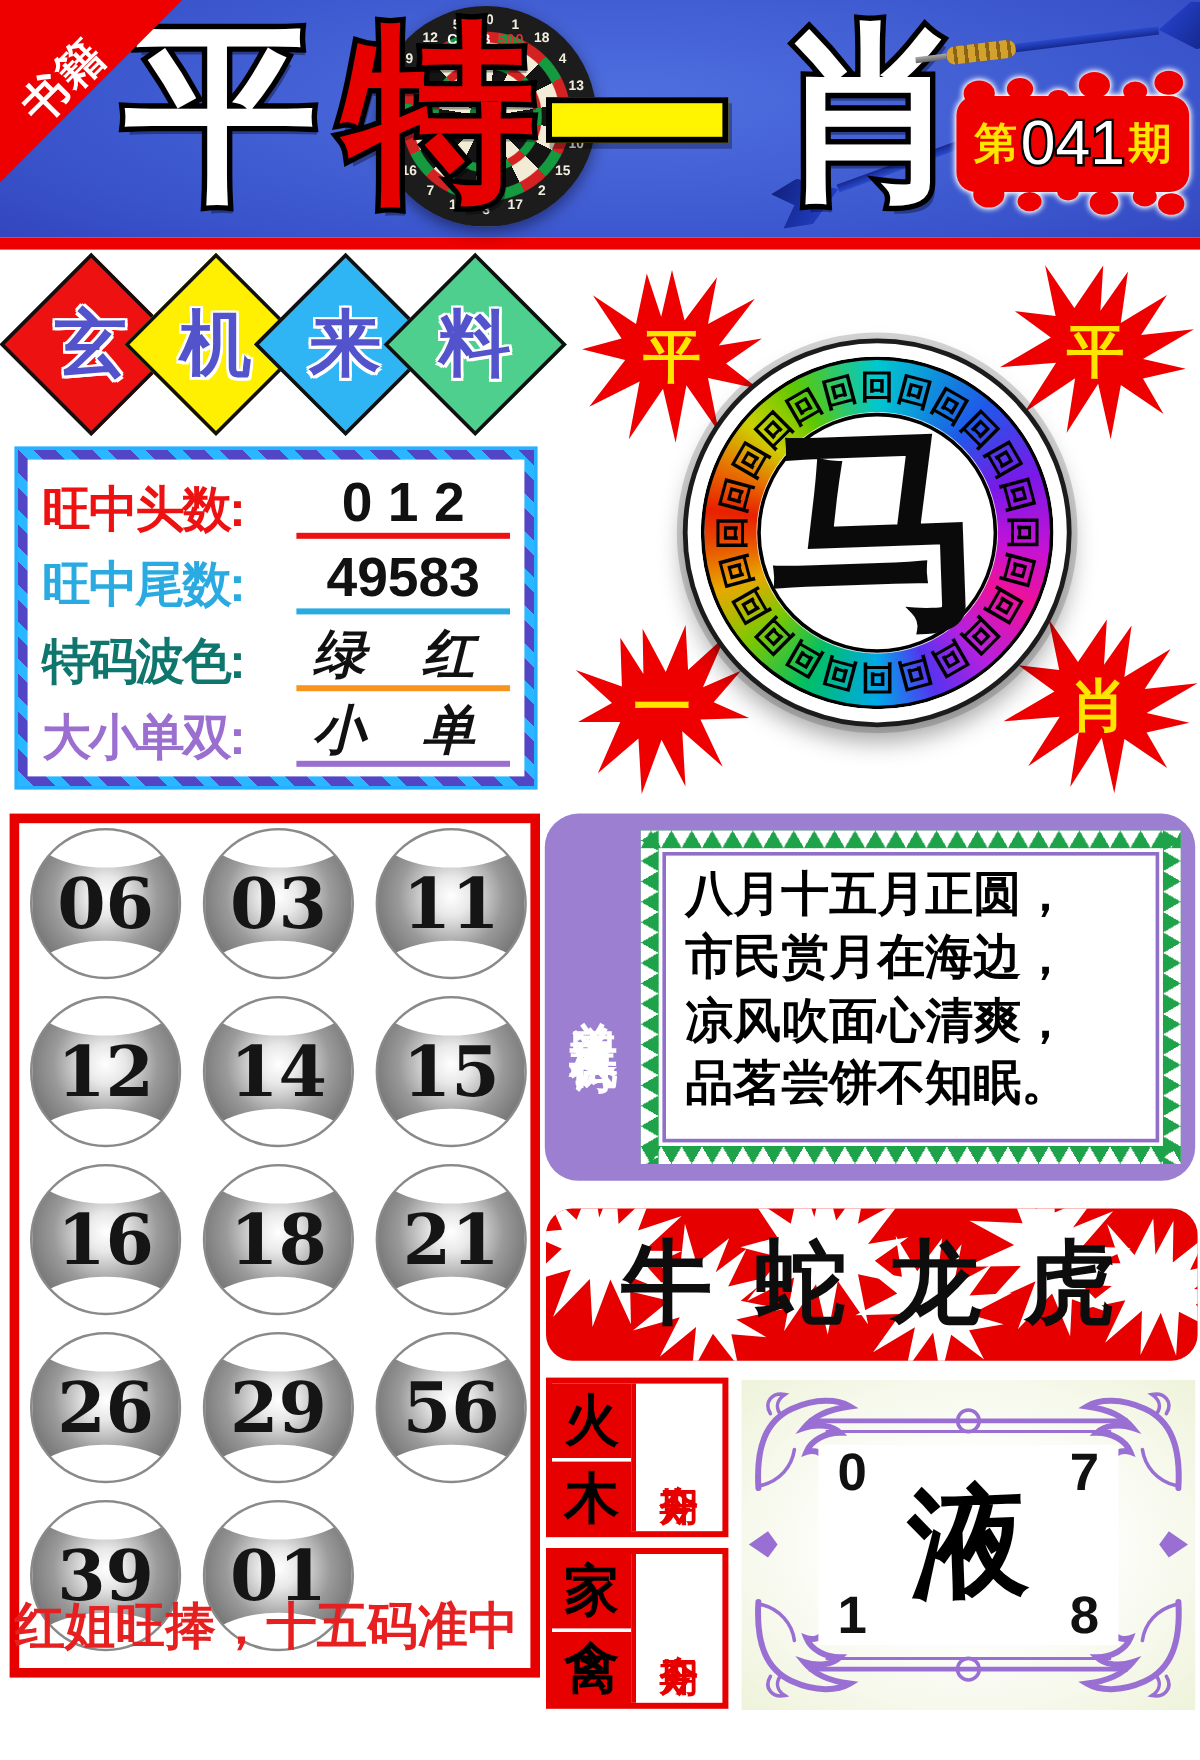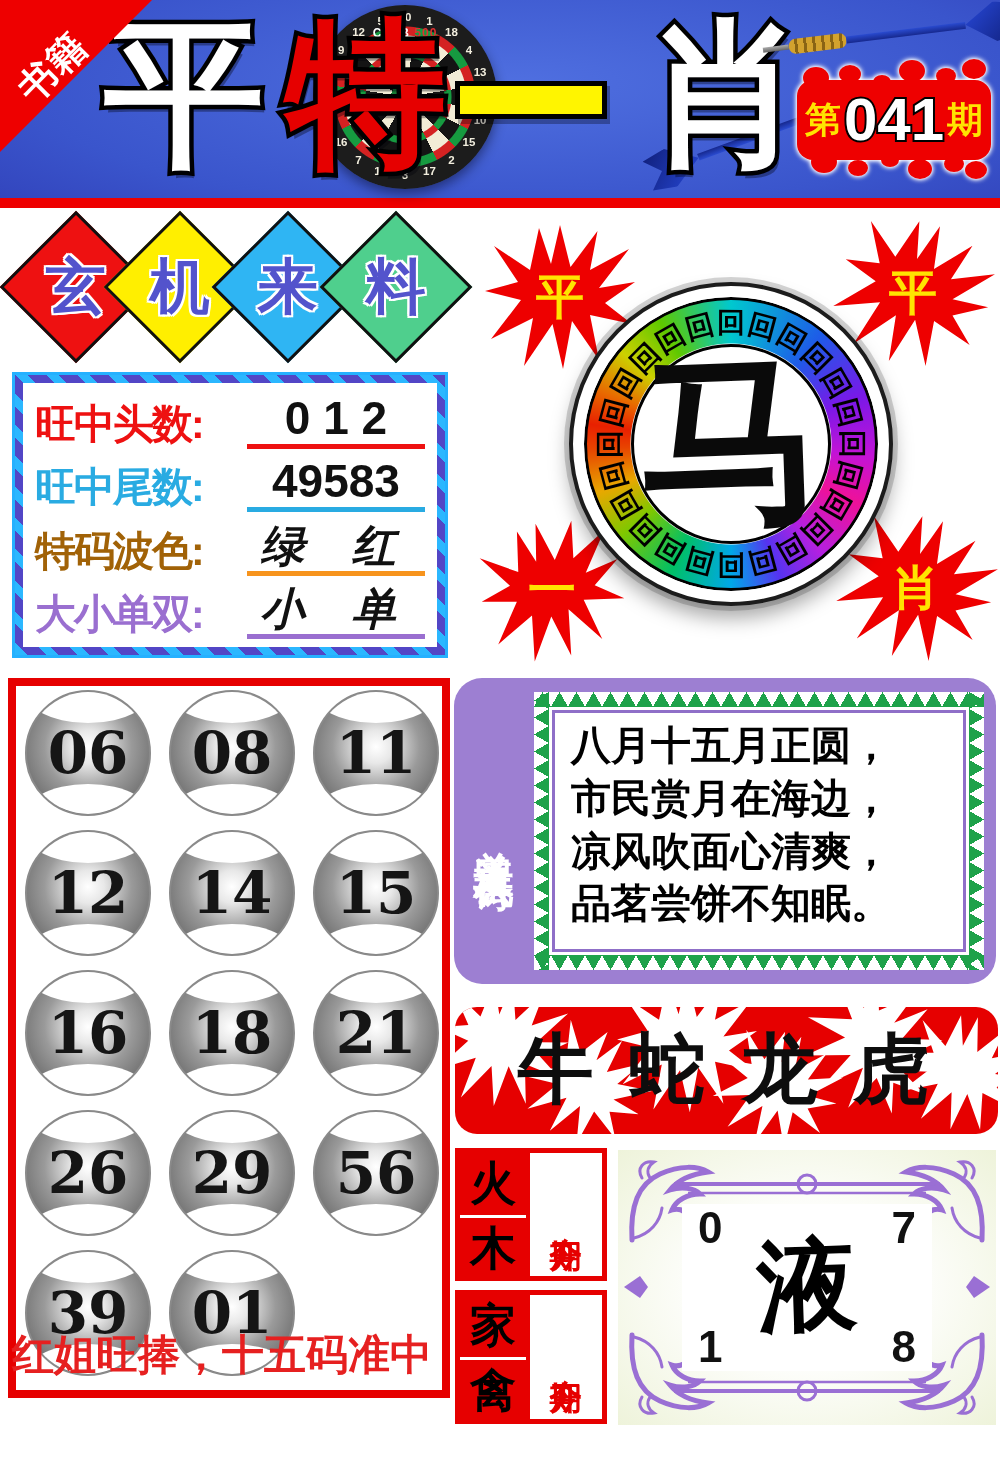--- a/index.html
+++ b/index.html
@@ -58,21 +58,21 @@
     filter:drop-shadow(0 0 2.5px #fff) drop-shadow(0 0 1.5px #fff);}
   .flame-core{position:absolute;inset:12px 4px;background:#ee0000;border-radius:16px;}
   .flame-core::before{content:"";position:absolute;left:6px;top:-13px;width:26px;height:22px;background:#ee0000;
     border-radius:50%;box-shadow:34px -4px 0 -2px #ee0000,66px 4px 0 -4px #ee0000,96px -7px 0 0 #ee0000,
     130px -2px 0 -3px #ee0000,158px -9px 0 -1px #ee0000;}
   .flame-core::after{content:"";position:absolute;left:14px;bottom:-13px;width:26px;height:22px;background:#ee0000;
     border-radius:50%;box-shadow:34px 6px 0 -3px #ee0000,66px -2px 0 -4px #ee0000,96px 7px 0 -1px #ee0000,
     130px 2px 0 -3px #ee0000,152px 8px 0 -2px #ee0000;}
   .issue-line{position:absolute;inset:0;display:flex;align-items:center;justify-content:center;gap:3px;z-index:2;}
   .issue-pre,.issue-suf{color:#ffe400;font-size:36px;font-weight:900;}
-  .issue-num{color:#fff;font-size:60px;line-height:1;font-weight:700;-webkit-text-stroke:4px #000;paint-order:stroke;}
+  .issue-num{color:#fff;font-size:52px;line-height:1;font-weight:400;-webkit-text-stroke:4px #000;paint-order:stroke;}
 
   
   .dia{position:absolute;width:102px;height:102px;border:3px solid #101010;
     transform:translate(-50%,-50%) rotate(45deg);display:flex;align-items:center;justify-content:center;}
   .dia span{transform:rotate(-45deg);font-size:60px;font-weight:900;color:#5353cc;
     text-shadow:-2px 0 #fff,2px 0 #fff,0 -2px #fff,0 2px #fff,-2px -2px #fff,2px 2px #fff,-2px 2px #fff,2px -2px #fff;}
 
   
   .info{position:absolute;left:12px;top:372px;width:436px;height:286px;box-sizing:border-box;
     border:3px solid #25b1ff;padding:8px;
@@ -264,21 +264,21 @@
     <div class="info-inner">
       <div class="info-row">
         <div class="info-label" style="color: rgb(238, 17, 17);">旺中头数:</div>
         <div class="info-value" style="border-bottom-color: rgb(238, 17, 17);">0 1 2</div>
       </div>
       <div class="info-row">
         <div class="info-label" style="color: rgb(41, 171, 226);">旺中尾数:</div>
         <div class="info-value" style="border-bottom-color: rgb(41, 171, 226);">49583</div>
       </div>
       <div class="info-row">
-        <div class="info-label" style="color: #a16207;">特码波色:</div>
+        <div class="info-label" style="color: #0f766e;">特码波色:</div>
         <div class="info-value hand" style="border-bottom-color: rgb(247, 148, 29);">绿 红</div>
       </div>
       <div class="info-row">
         <div class="info-label" style="color: rgb(154, 111, 208);">大小单双:</div>
         <div class="info-value hand" style="border-bottom-color: rgb(154, 111, 208);">小 单</div>
       </div>
     </div>
   </div>
 
   <div class="burst" style="left:560px;top:297px;">
@@ -324,21 +324,21 @@
         <span style="transform: rotate(345deg) translateY(-121px);">回</span>
       </div>
     <div class="zodiac-char">马</div>
   </div>
 
   <div class="balls">
     <div class="ball">
         <span>06</span>
       </div>
     <div class="ball">
-        <span>08</span>
+        <span>03</span>
       </div>
     <div class="ball">
         <span>11</span>
       </div>
     <div class="ball">
         <span>12</span>
       </div>
     <div class="ball">
         <span>14</span>
       </div>

